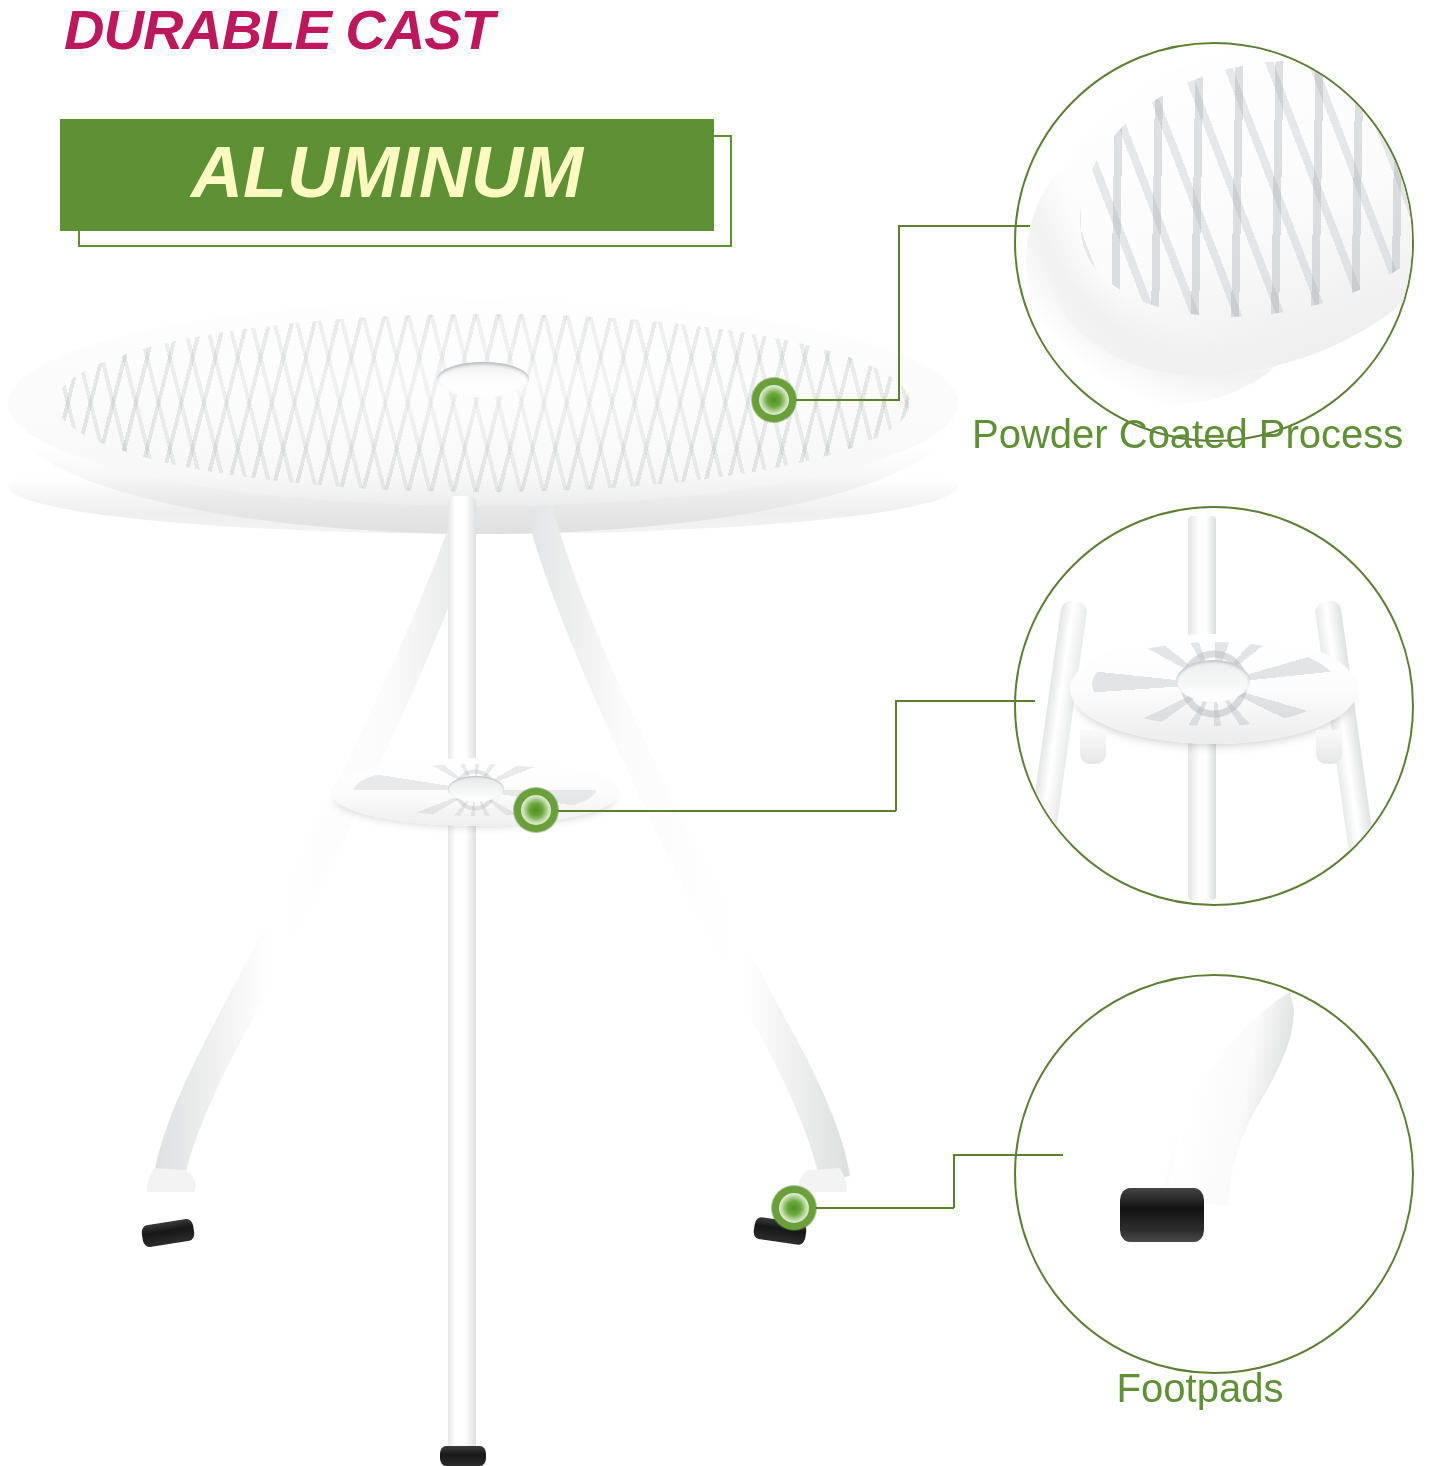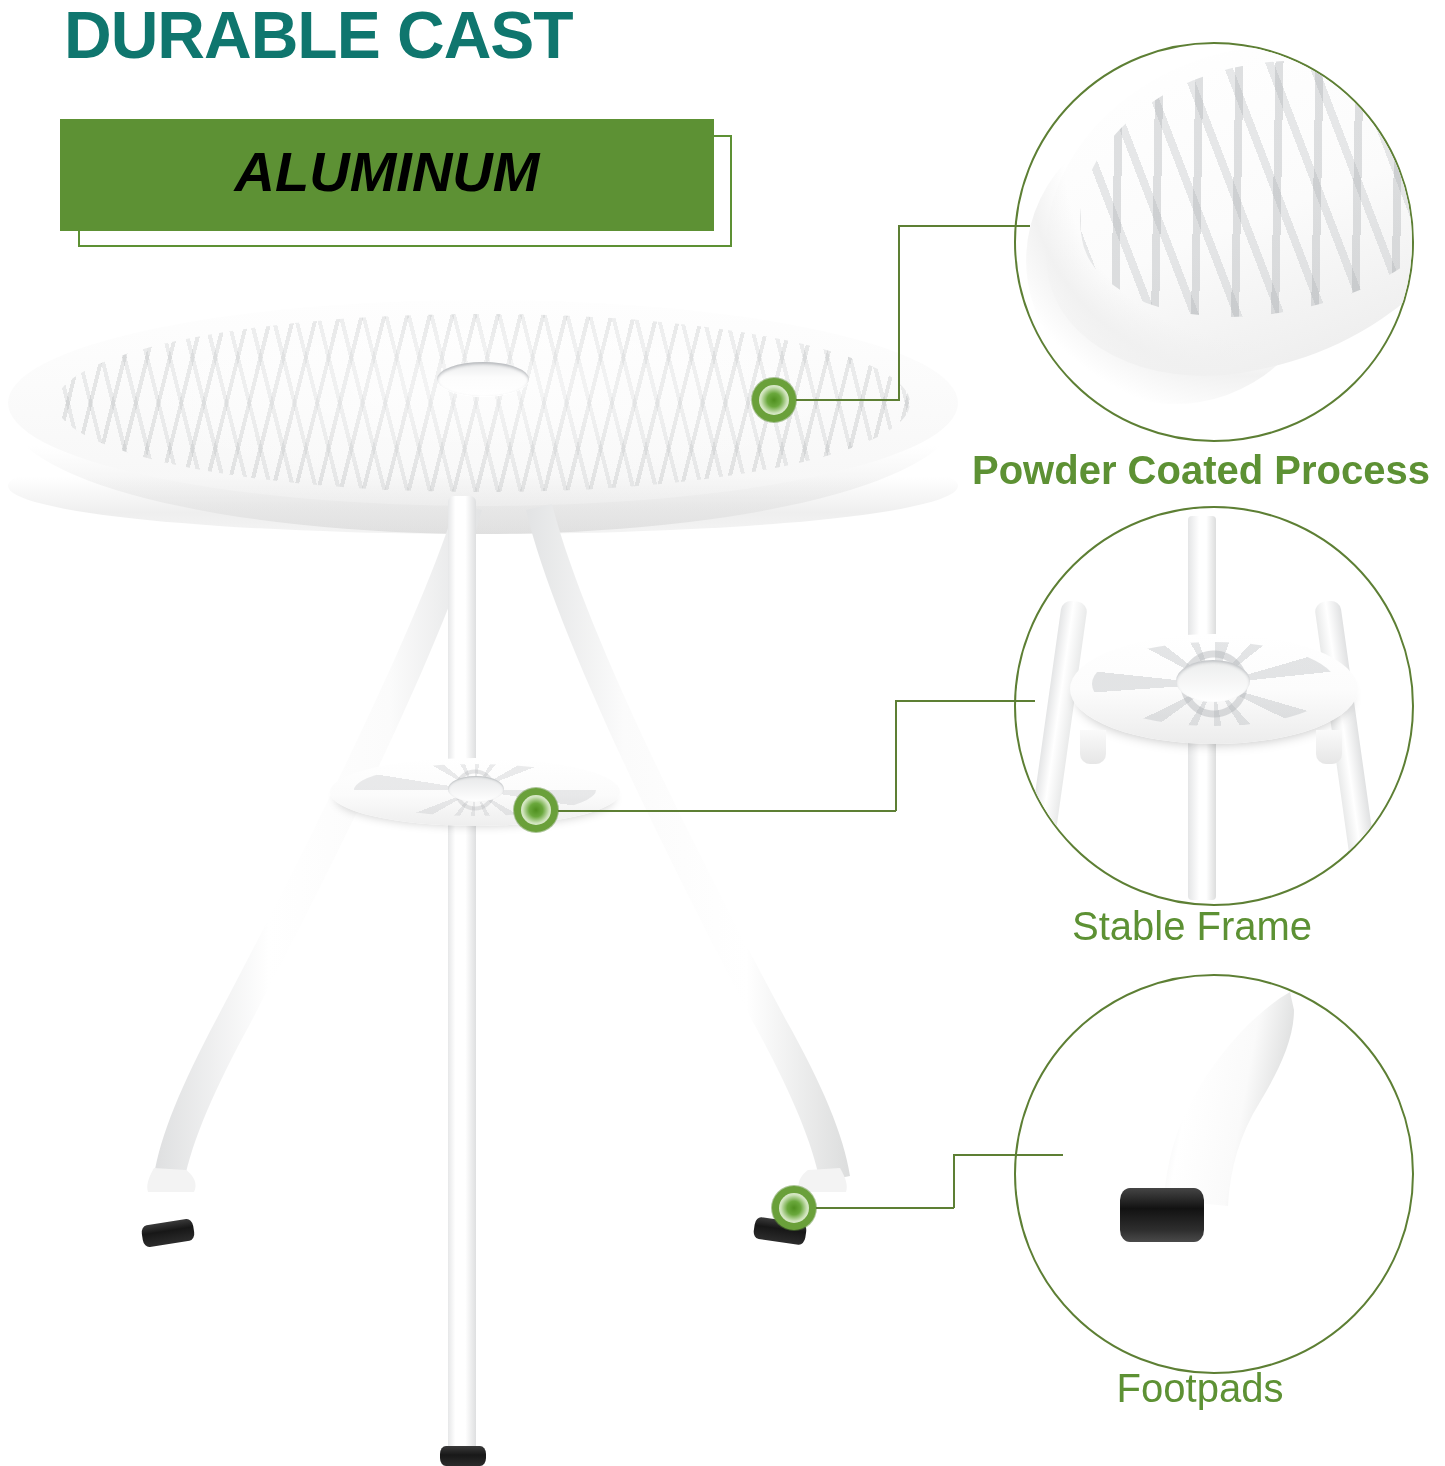--- a/index.html
+++ b/index.html
@@ -7,35 +7,35 @@
     width:1445px;height:1466px;position:relative;overflow:hidden;
     font-family:"Liberation Sans","DejaVu Sans",sans-serif;
     -webkit-font-smoothing:antialiased;
   }
   .stage{position:absolute;inset:0;background:#fff;}
 
   
   .headline-wrap{position:absolute;left:0;top:0;width:780px;height:270px;}
   .headline-top{
     position:absolute;left:64px;top:2px;
-    font-size:66px;font-weight:bold;
-    color:#0f766e;letter-spacing:-1px;line-height:1;white-space:nowrap;
+    font-size:56px;font-weight:bold;font-style:italic;
+    color:#be185d;letter-spacing:-1px;line-height:1;white-space:nowrap;
   }
   .headline-outline{
     position:absolute;left:78px;top:135px;width:654px;height:112px;
     border:2px solid #5d9134;background:transparent;box-sizing:border-box;
   }
   .headline-band{
     position:absolute;left:60px;top:119px;width:654px;height:112px;
     background:#5d9134;
   }
   .headline-band-text{
     position:absolute;left:0;top:0;width:100%;height:100%;
     display:flex;align-items:center;justify-content:center;
-    font-size:56px;font-weight:bold;font-style:italic;color:#000000;
+    font-size:72px;font-weight:bold;font-style:italic;color:#fef9c3;
     letter-spacing:0px;line-height:1;white-space:nowrap;
     padding-bottom:6px;box-sizing:border-box;
   }
 
   
   .table-art{position:absolute;left:0px;top:288px;width:990px;height:1178px;}
   .tabletop-rim{
     position:absolute;left:8px;top:14px;width:950px;height:232px;
     border-radius:50%/ 48% 48% 52% 52%;
     background:linear-gradient(180deg,#ffffff 0%,#ffffff 62%,#f2f2f2 82%,#e4e4e4 100%);
@@ -173,21 +173,21 @@
 
   .conn{position:absolute;background:#5d7f34;}
   .conn-h{height:1.5px;}
   .conn-v{width:1.5px;}
 
   
   .caption{
     position:absolute;color:#5d9134;font-size:40px;line-height:1.32;
     white-space:nowrap;
   }
-  .cap1{left:972px;top:444px;font-weight:bold;}
+  .cap1{left:972px;top:408px;}
   .cap2{left:1072px;top:900px;}
   .cap3{left:960px;top:1362px;white-space:normal;width:480px;text-align:center;}
   .cap3 .l2{display:block;}
 </style>
 </head>
 <body>
 
 <div class="stage">
 
   <div class="headline-wrap">
@@ -296,19 +296,18 @@
   <div class="conn conn-h" style="left:558px;top:810px;width:338px;"></div>
   <div class="conn conn-v" style="left:895px;top:700px;height:111px;"></div>
   <div class="conn conn-h" style="left:895px;top:700px;width:140px;"></div>
 
   <div class="conn conn-h" style="left:816px;top:1207px;width:138px;"></div>
   <div class="conn conn-v" style="left:953px;top:1154px;height:54px;"></div>
   <div class="conn conn-h" style="left:953px;top:1154px;width:110px;"></div>
 
   <div class="caption cap1">Powder Coated Process</div>
 
-  <div class="caption cap2">Stable Frame</div>
 
   <div class="caption cap3">
     <span class="l2">Footpads</span>
   </div>
 
 </div>
 
 </body></html>

